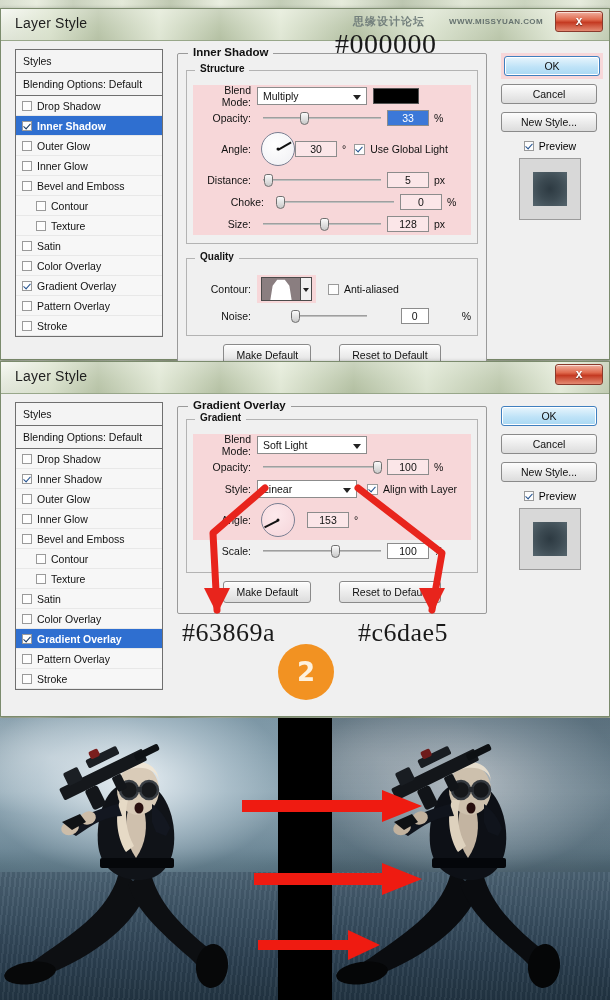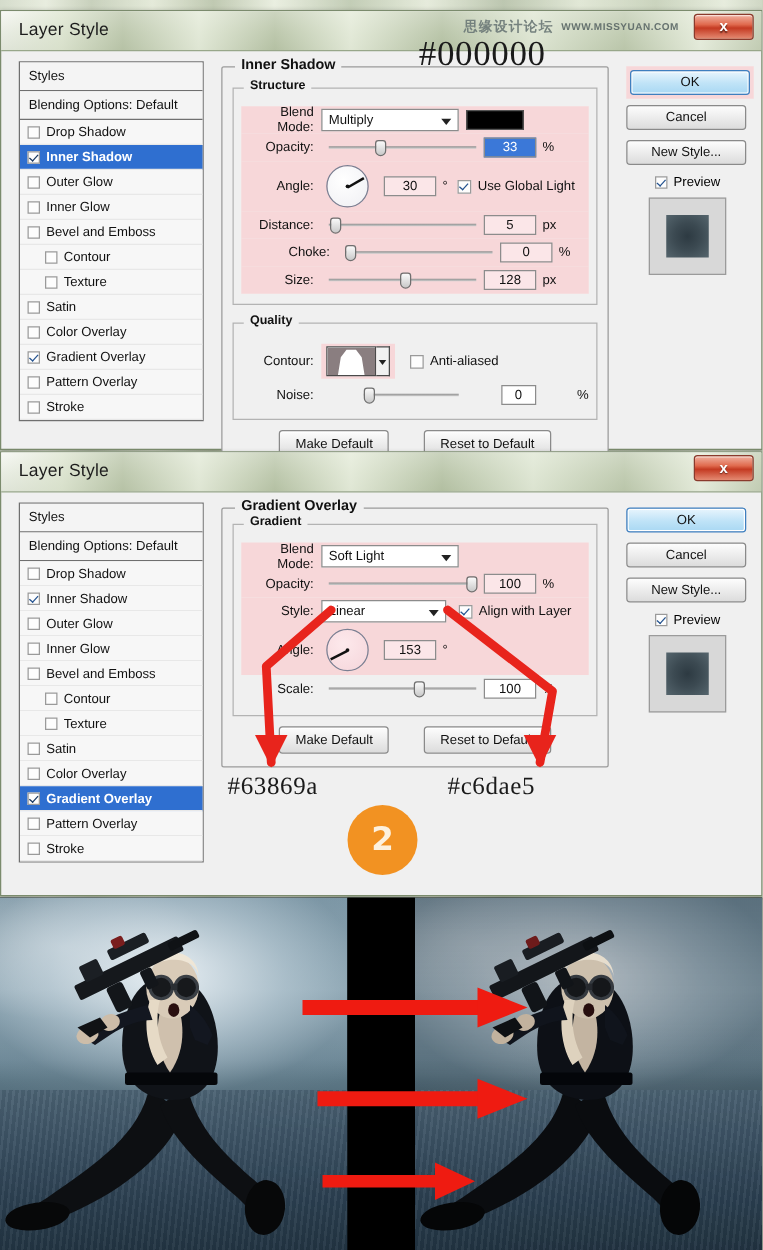--- a/index.html
+++ b/index.html
@@ -47,21 +47,21 @@
         rgba(234,240,225,.85) 92%, rgba(196,206,182,.7) 100%),
       linear-gradient(180deg,#eef1e8,#cdd6c0 55%,#b9c4a9 100%);
     border-bottom:1px solid #98a78a;
   }
   .titlebar .title{
     position:absolute; left:14px; top:6px;
     font-size:14px; color:#1d1d1d; letter-spacing:.2px;
   }
   .wm{
     position:absolute; right:66px; top:5px;
-    display:flex; align-items:center; gap:6px;
+    display:flex; align-items:center; gap:24px;
     opacity:.92;
   }
   .wm-cn{ font-size:11px; color:#6d7a78; font-weight:bold; letter-spacing:1px;}
   .wm-url{ font-size:8px; color:#5d6a68; letter-spacing:.4px; font-weight:bold;}
   .closebtn{
     position:absolute; right:6px; top:2px; width:48px; height:21px;
     border-radius:3px; border:1px solid #8a3a2c;
     background:linear-gradient(180deg,#f0b1a0 0%,#e06a4e 40%,#c43a22 55%,#e48a72 100%);
     color:#fff; font-size:12px; font-weight:bold; text-align:center; line-height:19px;
     text-shadow:0 1px 1px rgba(0,0,0,.5);
@@ -214,21 +214,21 @@
     background:#d8d8d8; display:flex; align-items:center; justify-content:center;
   }
   .thumb .inner{
     width:34px; height:34px;
     background:radial-gradient(circle at 50% 50%, #2d3a42 0%, #3c4a52 45%, #55656d 100%);
   }
 
   
   .hex{
     position:absolute; font-family:"Liberation Serif", serif;
-    font-size:20px; color:#1a1a1a; letter-spacing:.5px;
+    font-size:26px; color:#1a1a1a; letter-spacing:.5px;
   }
   .hex-000{ left:335px; top:28px; font-size:28px;}
   .hex-left{ left:182px; top:618px; }
   .hex-right{ left:358px; top:618px; }
 
   
   .badge{
     position:absolute; left:278px; top:644px; width:56px; height:56px; border-radius:50%;
     background:#f29222; color:#fdf1de; font-size:26px; font-weight:bold;
     display:flex; align-items:center; justify-content:center;
@@ -378,21 +378,21 @@
           <span class="num editsel">33</span>
           <span class="unit">%</span>
         </div>
 
         <div class="fld hl" style="height:40px;padding-left:2px;">
           <span class="lbl">Angle:</span>
           <span class="dial">
             <i class="hand" style="transform:rotate(-30deg)"></i>
             <i class="dot"></i>
           </span>
-          <span class="num hlbg" style="margin-left:12px">30</span>
+          <span class="num hlbg" style="margin-left:0">30</span>
           <span class="unit">°</span>
           <span class="chk" style="margin-left:8px">
             <i class="cb checked"></i>
             <span>Use Global Light</span>
           </span>
         </div>
 
         <div class="fld hl" style="padding-left:2px;">
           <span class="lbl">Distance:</span>
           <span class="slider">

